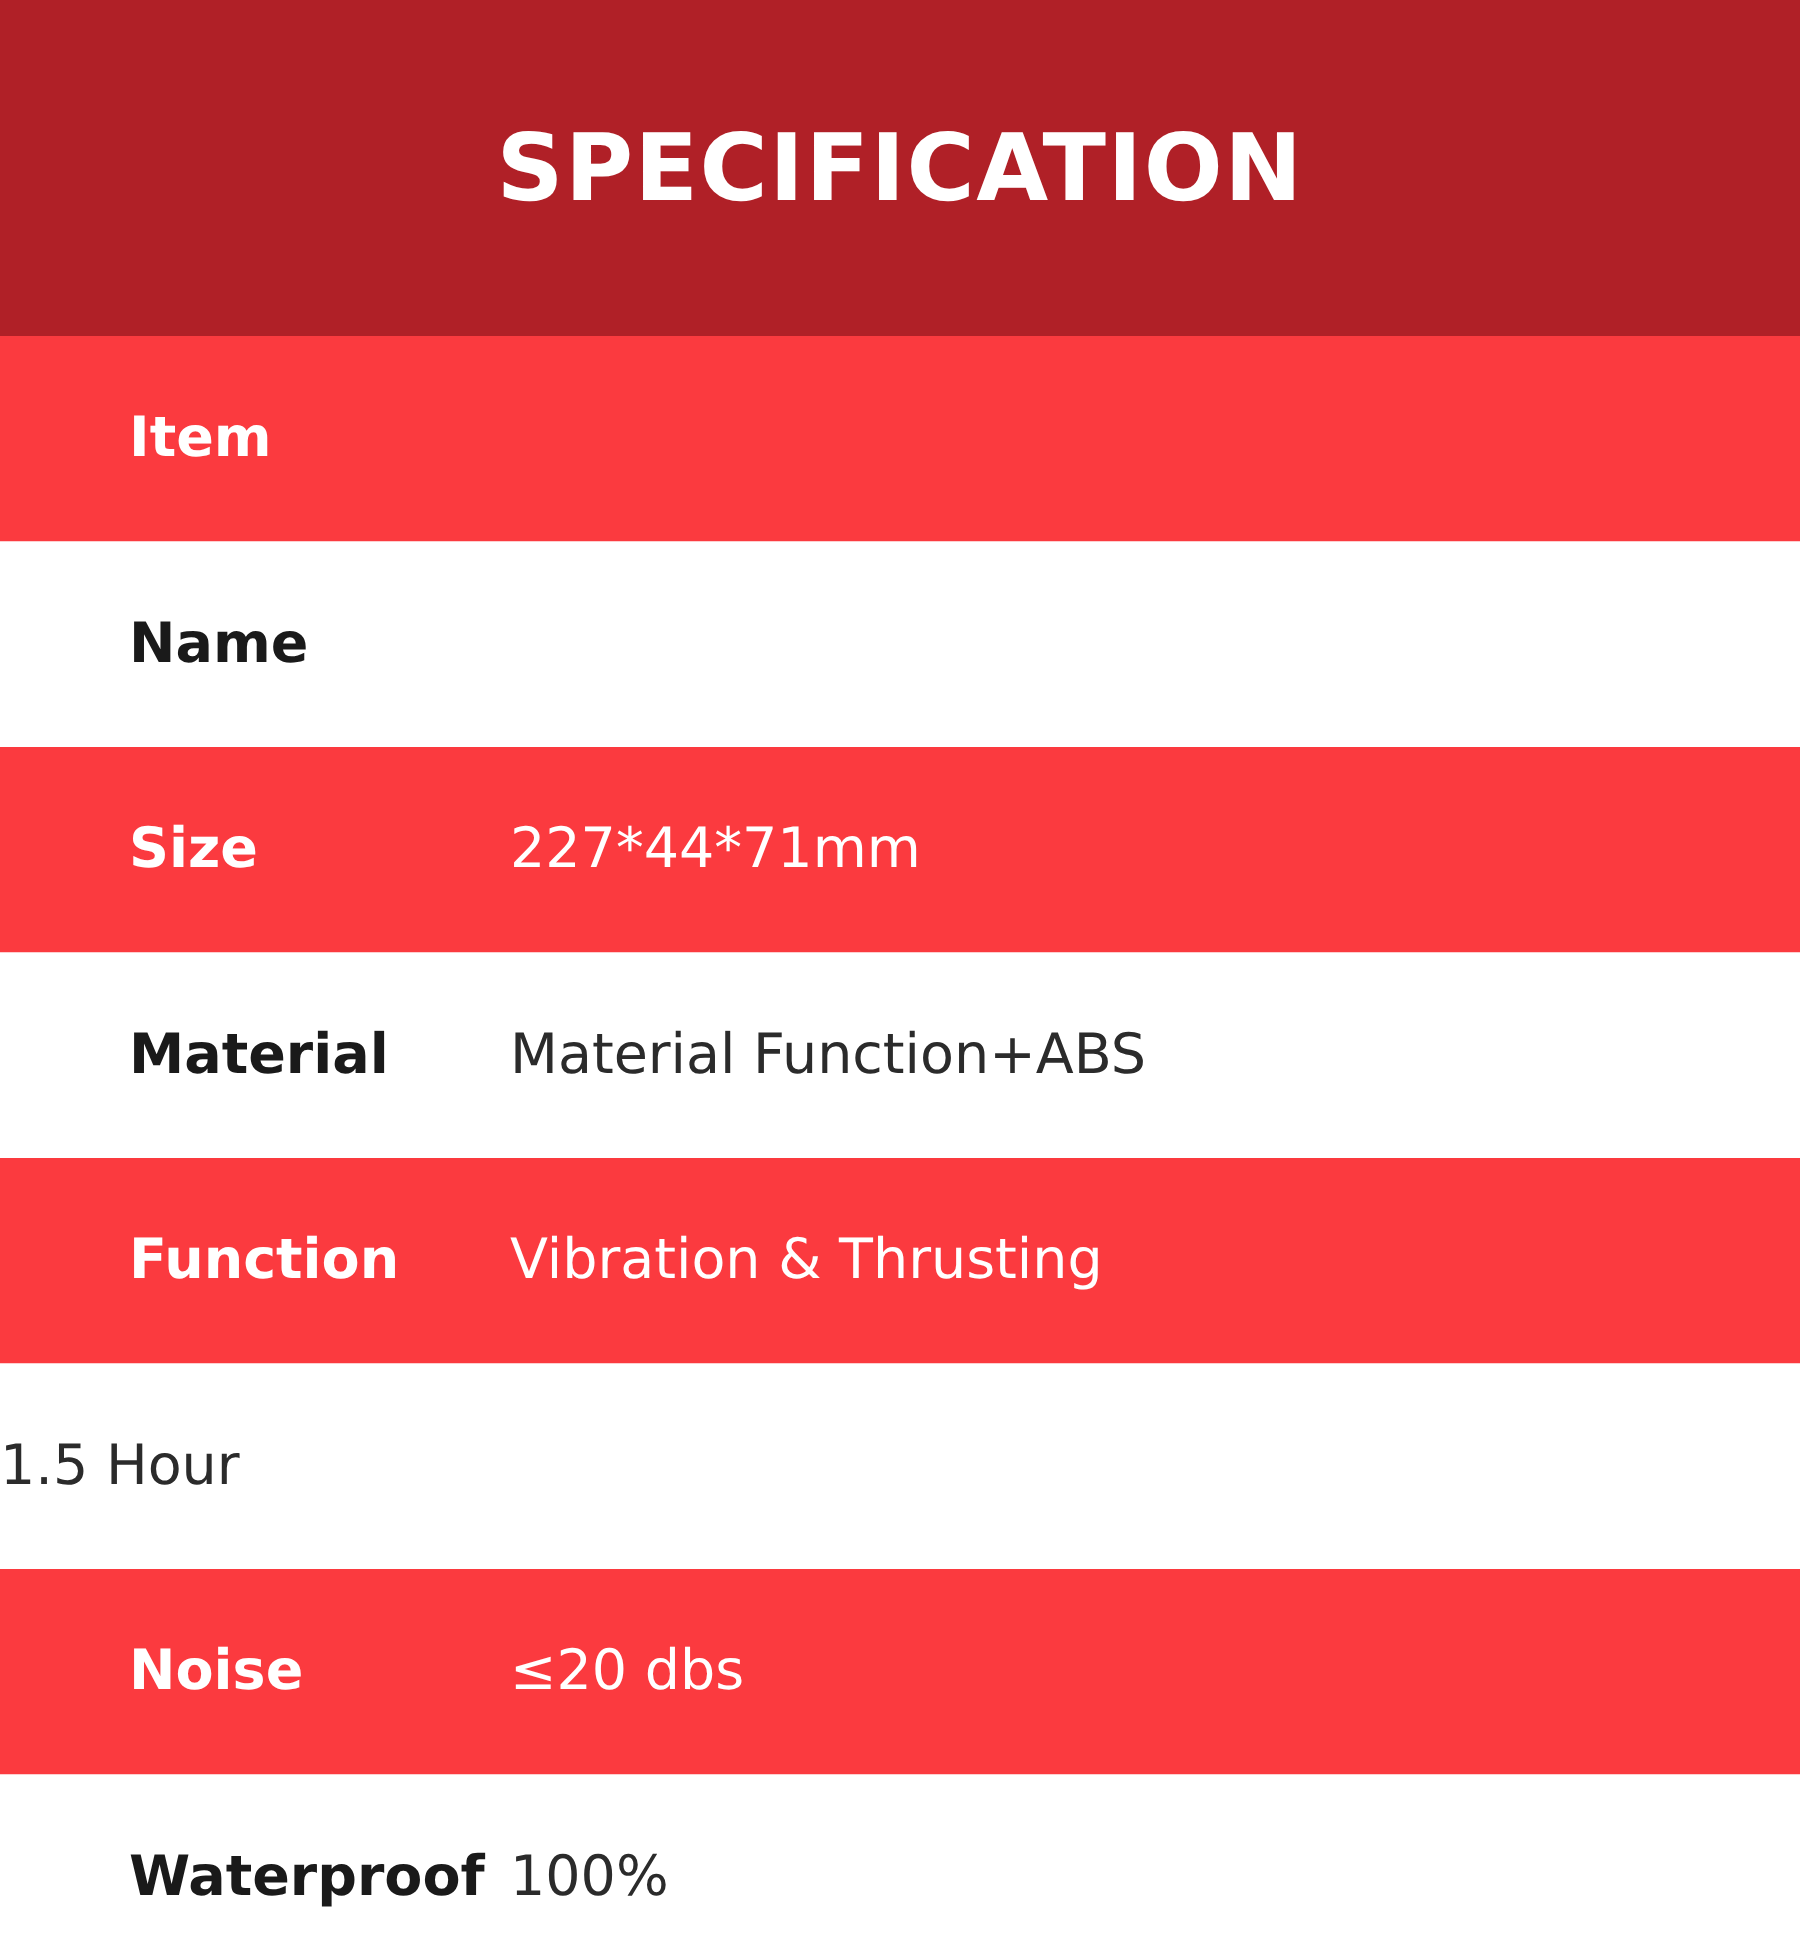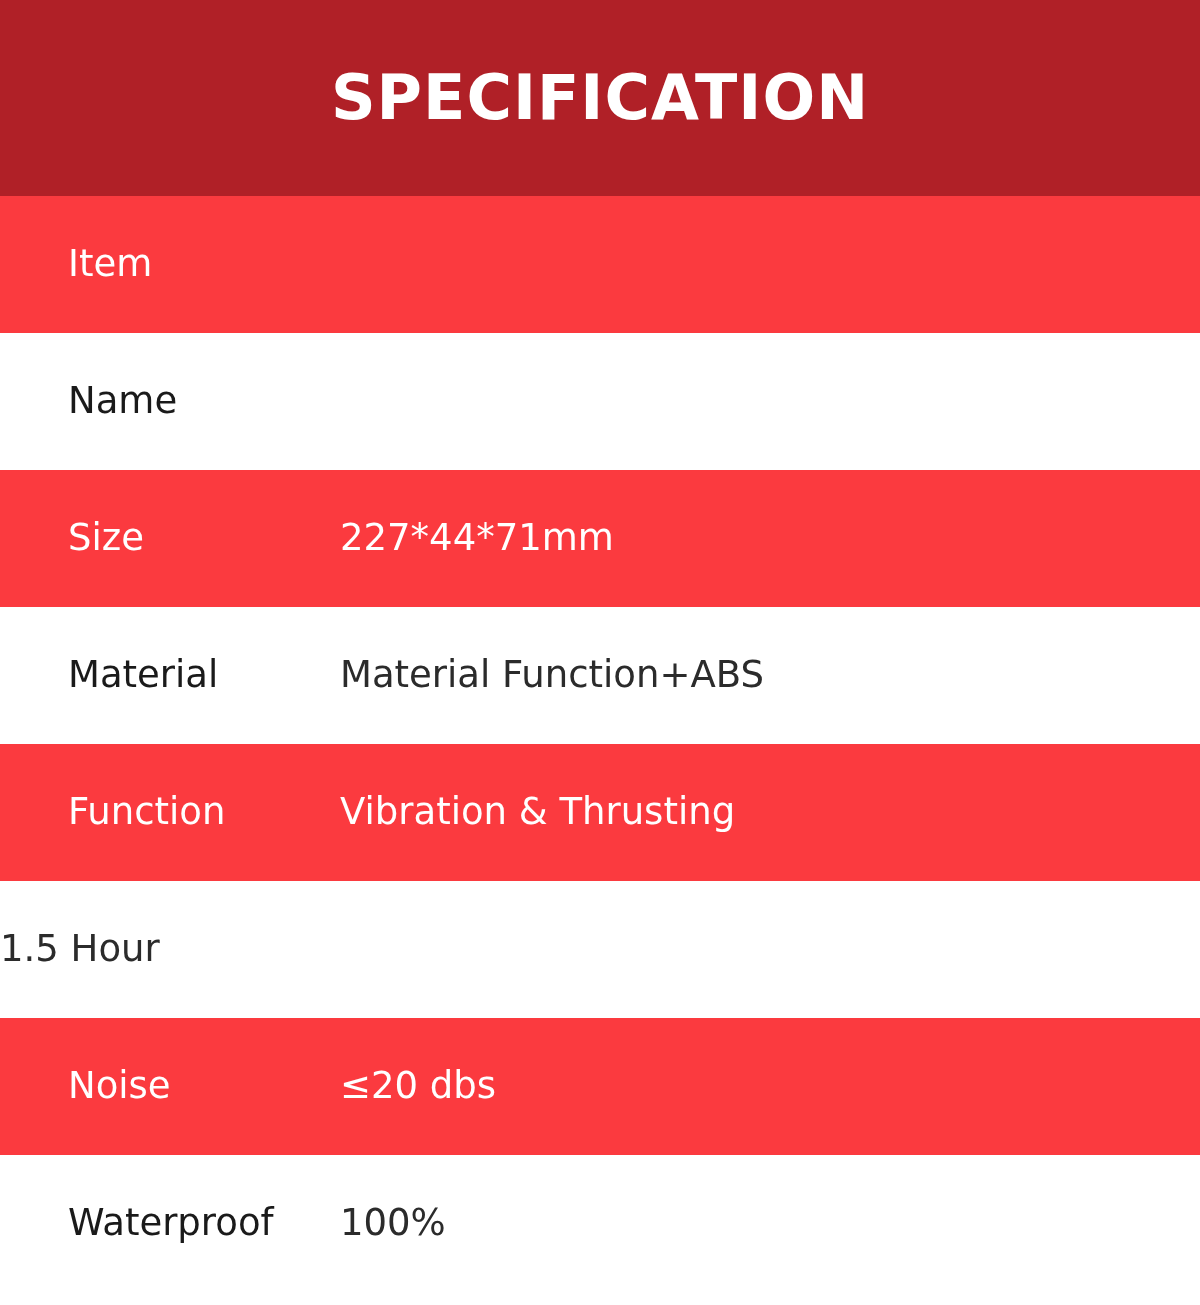--- a/index.html
+++ b/index.html
@@ -13,21 +13,21 @@
     font-family: "DejaVu Sans", sans-serif;
     overflow: hidden;
   }
   .spec-sheet {
     width: 1200px;
     height: 1305px;
     position: relative;
     background: #ffffff;
   }
   .spec-header {
-    height: 196px;
+    height: 224px;
     background: #b02027;
     display: flex;
     align-items: center;
     justify-content: center;
   }
   .spec-header-title {
     color: #ffffff;
     font-size: 62px;
     font-weight: bold;
     letter-spacing: 1px;
@@ -44,24 +44,24 @@
     box-sizing: border-box;
   }
   .spec-row.odd {
     background: #fb3a3f;
   }
   .spec-row.even {
     background: #ffffff;
   }
   .spec-label {
     width: 340px;
-    padding-left: 68px;
+    padding-left: 86px;
     box-sizing: border-box;
     font-size: 37px;
-    font-weight: normal;
+    font-weight: bold;
     line-height: 1.1;
     font-family: "DejaVu Sans", sans-serif;
   }
   .spec-value {
     font-size: 37px;
     font-weight: normal;
     line-height: 1.1;
     font-family: "DejaVu Sans", sans-serif;
   }
   .spec-row.odd .spec-label,

